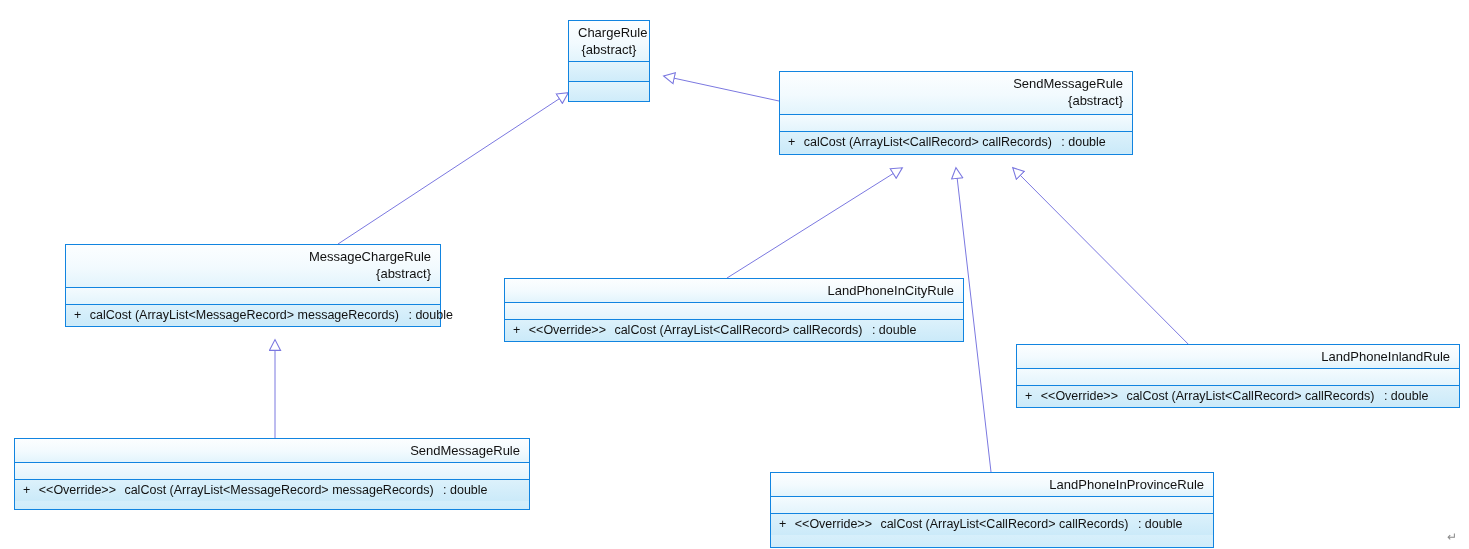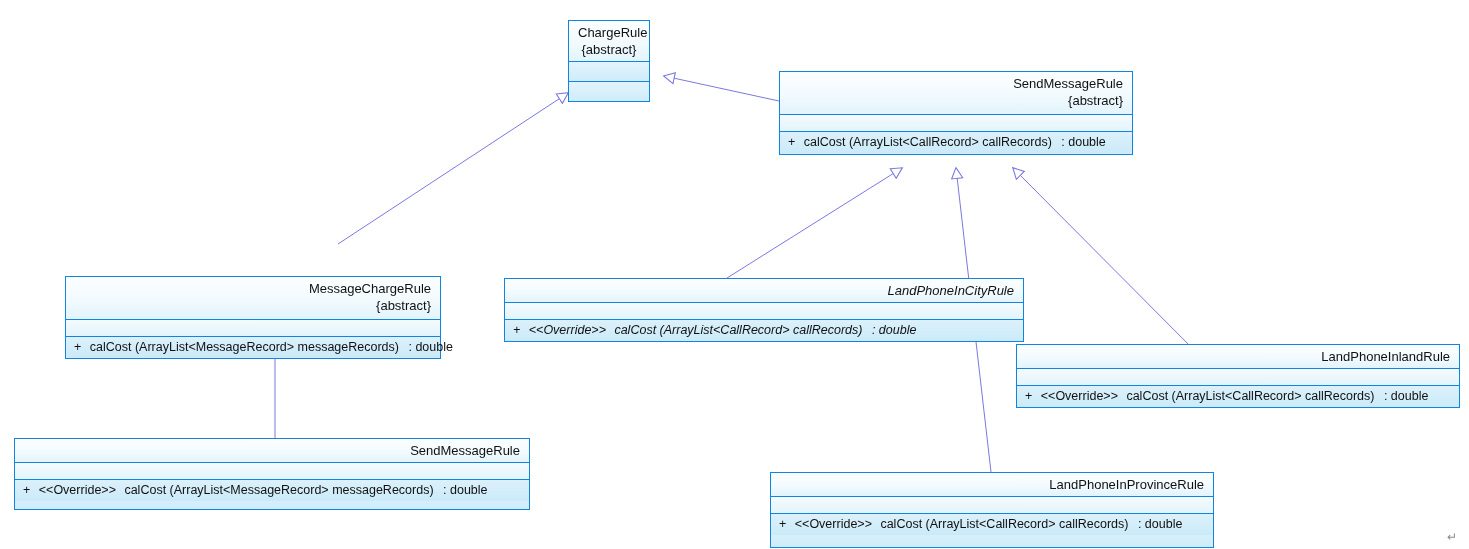--- a/index.html
+++ b/index.html
@@ -162,36 +162,36 @@
     <div class="uml-attrs" style="height:17px;"></div>
     <div class="uml-ops" style="height:21px;">
       <span class="op-line">
         <span class="op-vis">+</span>
         <span>calCost (ArrayList&lt;CallRecord&gt; callRecords)</span>
         <span class="op-ret">: double</span>
       </span>
     </div>
   </div>
 
-  <div class="uml-class" style="left:65px; top:244px; width:376px; height:83px;margin-top:32px;">
+  <div class="uml-class" style="left:65px; top:244px; width:376px; height:83px;">
     <div class="uml-name" style="height:43px;">
       <span class="cls-title">MessageChargeRule</span>
       <span class="cls-stereo-right">{abstract}</span>
     </div>
     <div class="uml-attrs" style="height:17px;"></div>
     <div class="uml-ops" style="height:20px;">
       <span class="op-line">
         <span class="op-vis">+</span>
         <span>calCost (ArrayList&lt;MessageRecord&gt; messageRecords)</span>
         <span class="op-ret">: double</span>
       </span>
     </div>
   </div>
 
-  <div class="uml-class" style="left:504px; top:278px; width:520px; height:64px;font-style:italic;">
+  <div class="uml-class" style="left:504px; top:278px; width:460px; height:64px;">
     <div class="uml-name" style="height:24px;">
       <span class="cls-title">LandPhoneInCityRule</span>
     </div>
     <div class="uml-attrs" style="height:17px;"></div>
     <div class="uml-ops" style="height:21px;">
       <span class="op-line">
         <span class="op-vis">+</span>
         <span class="op-stereo">&lt;&lt;Override&gt;&gt;</span>
         <span>calCost (ArrayList&lt;CallRecord&gt; callRecords)</span>
         <span class="op-ret">: double</span>

